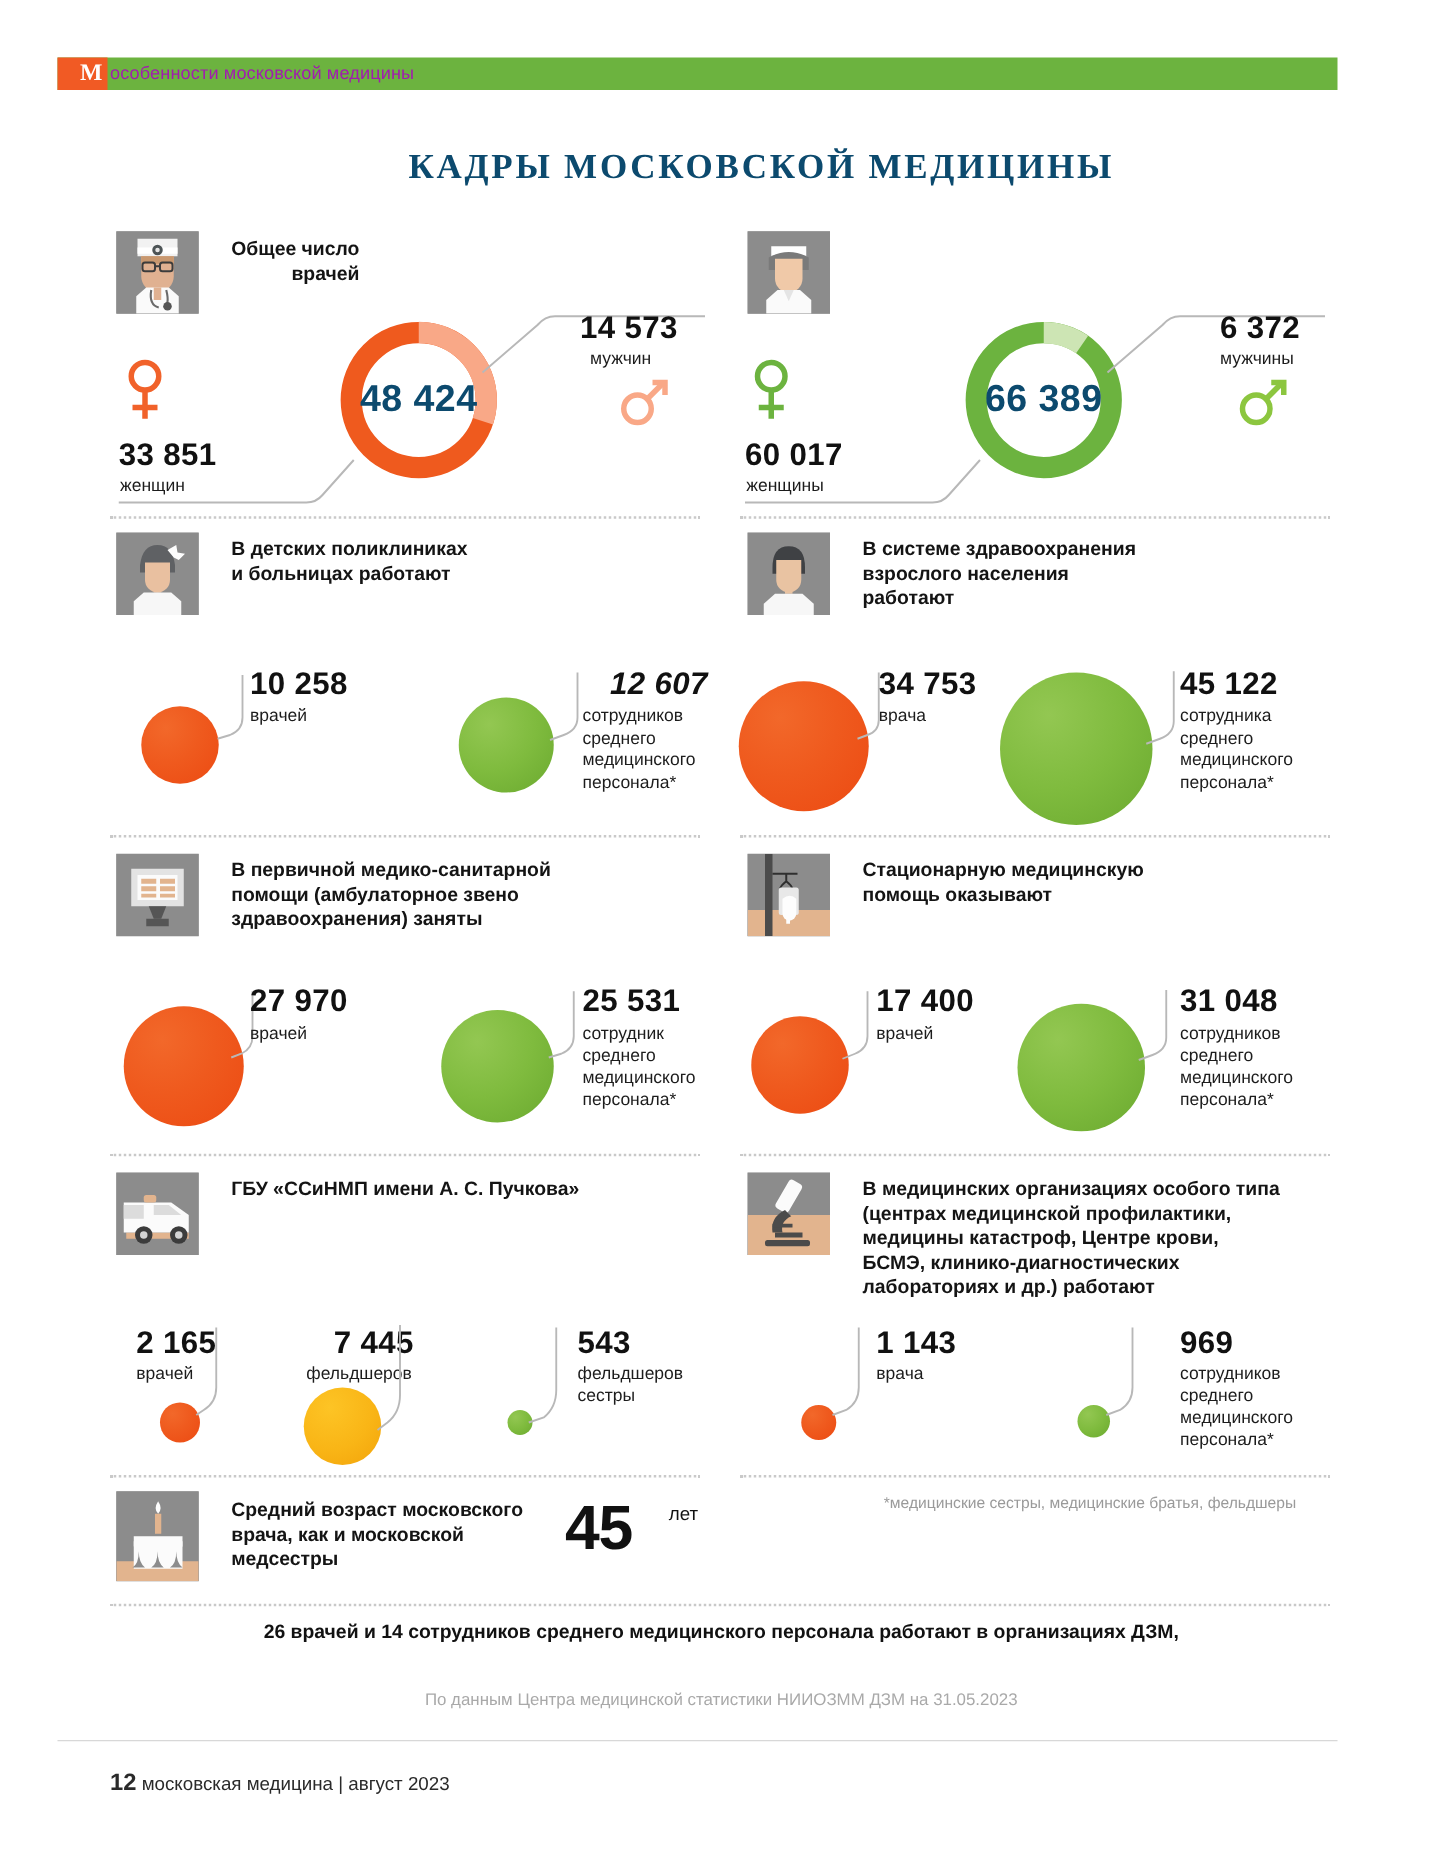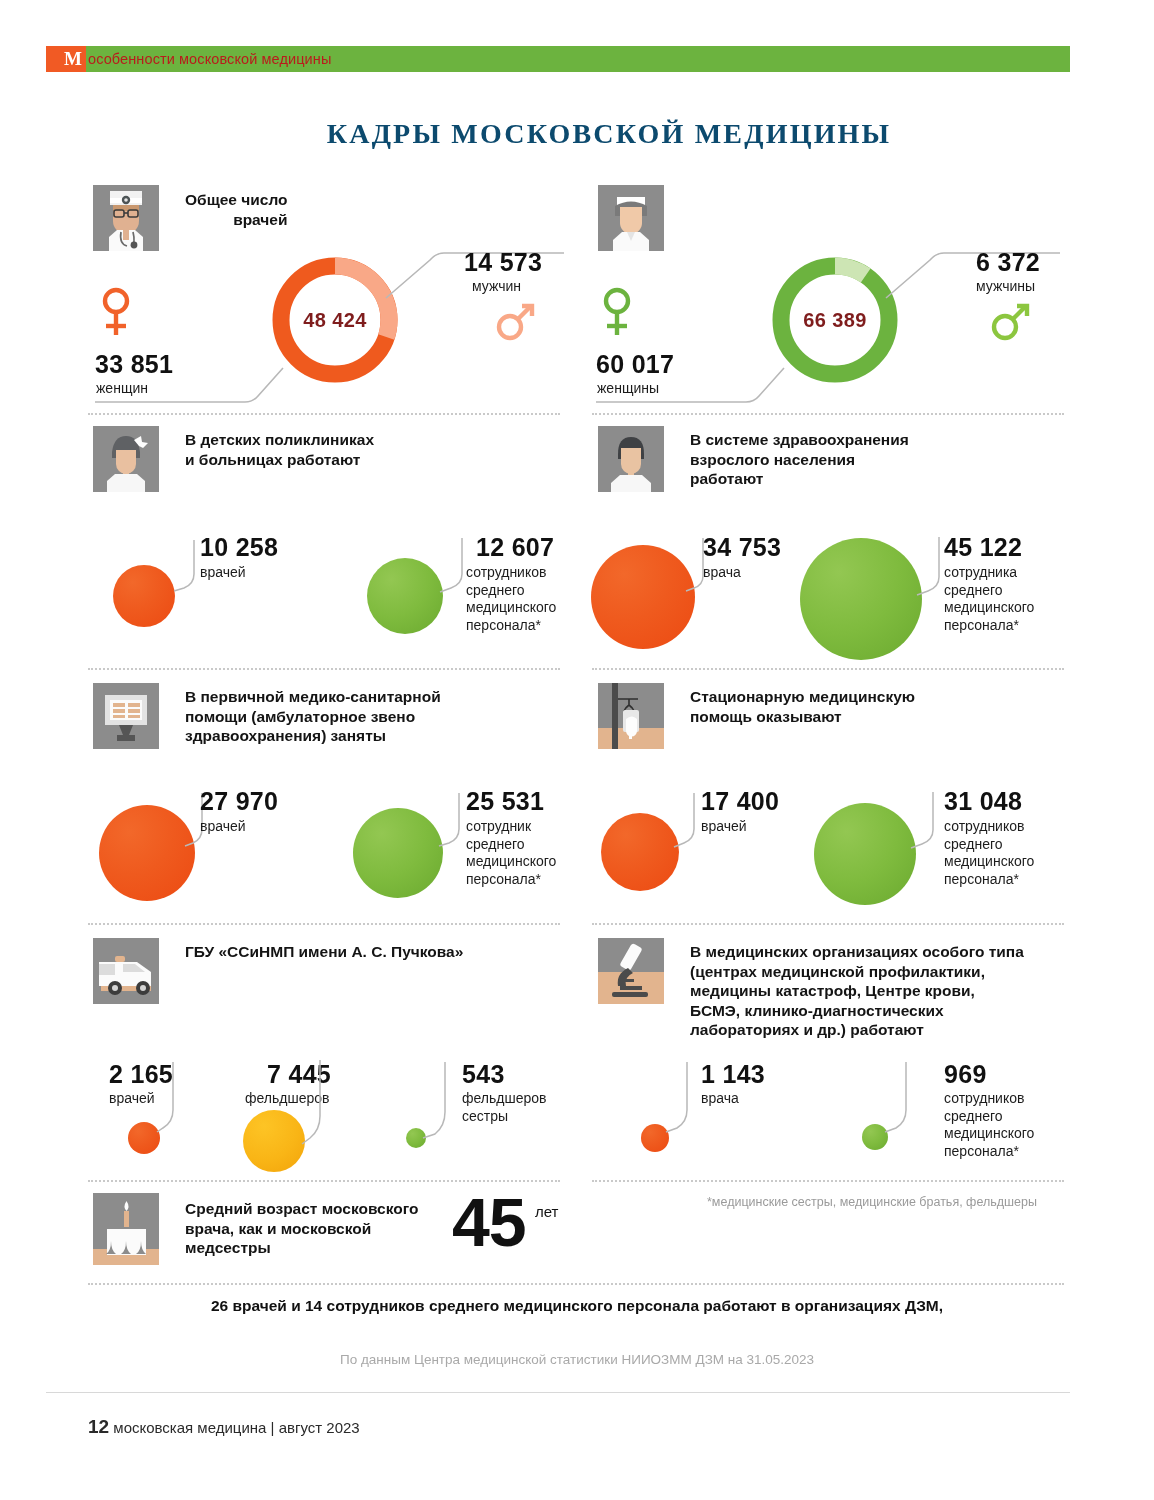--- a/index.html
+++ b/index.html
@@ -9,21 +9,21 @@
     color:#1a1a1a; position:relative; overflow:hidden;
   }
   .page{position:relative;width:1154px;height:1500px;}
 
   
   .topbar{position:absolute;left:46px;top:46px;width:1024px;height:26px;background:#6cb33f;}
   .topbar-sq{position:absolute;left:46px;top:46px;width:40px;height:26px;background:#f15a24;}
   .topbar-m{position:absolute;left:64px;top:47px;width:20px;height:24px;color:#ffffff;
     font-weight:bold;font-size:19px;line-height:24px;font-family:"Liberation Serif",serif;}
   .topbar-label{position:absolute;left:88px;top:48px;height:22px;line-height:22px;
-    color:#b91c1c;font-size:14.5px;letter-spacing:.1px;}
+    color:#a21caf;font-size:14.5px;letter-spacing:.1px;}
 
   
   .title{position:absolute;left:0;top:118px;width:1154px;text-align:center;
     font-family:"Liberation Serif", serif; font-weight:bold; font-size:28px;
     letter-spacing:2.2px; color:#0c4a6e;margin-left:32px;}
 
   
   .dotted{position:absolute;height:0;border-top:2px dotted #c9c9c9;}
   .thumb{position:absolute;width:66px;height:66px;overflow:hidden;background:#8a8a8a;}
   .head{position:absolute;font-weight:bold;font-size:15.5px;line-height:19.5px;color:#141414;}
@@ -33,26 +33,26 @@
   .orangeball{background:radial-gradient(circle at 32% 28%, #f2682a 0%, #ef5a1e 45%, #ec4a12 100%);}
   .greenball{background:radial-gradient(circle at 32% 28%, #93c752 0%, #7fbb3e 50%, #6aa92f 100%);}
   .yellowball{background:radial-gradient(circle at 34% 26%, #fdc425 0%, #f9b516 55%, #f2a30a 100%);}
   .leader{position:absolute;}
   .leader svg{display:block;overflow:visible;}
 
   
   .donut{position:absolute;}
   .donut-val{position:absolute;left:0;top:0;width:100%;height:100%;
     display:flex;align-items:center;justify-content:center;
-    font-weight:bold;font-size:20px;color:#7f1d1d;letter-spacing:.4px;}
+    font-weight:bold;font-size:30px;color:#0c4a6e;letter-spacing:.4px;}
 
   .gicon{position:absolute;}
 
   
-  .age-num{position:absolute;font-weight:bold;font-size:68px;line-height:74px;color:#111;letter-spacing:-1px;}
+  .age-num{position:absolute;font-weight:bold;font-size:50px;line-height:74px;color:#111;letter-spacing:-1px;}
   .age-unit{position:absolute;font-size:15px;color:#111;margin-top:10px;}
   .bold-note{position:absolute;width:1024px;left:65px;text-align:center;
     font-weight:bold;font-size:15.5px;line-height:21px;color:#111;}
   .source{position:absolute;width:1024px;left:65px;text-align:center;
     font-size:13.5px;color:#a9a9a9;}
   .footnote{position:absolute;font-size:12.5px;color:#9a9a9a;white-space:nowrap;}
   .pagefoot{position:absolute;left:88px;top:1416px;font-size:15px;color:#2a2a2a;}
   .pagefoot b{font-size:19px;}
   .sep-line{position:absolute;left:46px;top:1392px;width:1024px;height:1px;background:#d8d8d8;}
 </style>
@@ -212,21 +212,21 @@
   </div>
   <div class="bignum" style="left:200px;top:533px;">10 258</div>
   <div class="cap" style="left:200px;top:564px;">врачей</div>
 
   <div class="circle greenball" style="left:367px;top:558px;width:76px;height:76px;"></div>
   <div class="leader" style="left:438px;top:538px;">
     <svg width="26" height="56">
         <path d="M24 0 L24 36 Q24 46 13 50 L2 54" fill="none" stroke="#b8b8b8" stroke-width="1.5"></path>
       </svg>
   </div>
-  <div class="bignum" style="left:476px;top:533px;">12 607</div>
+  <div class="bignum" style="left:488px;top:533px;font-style:italic;">12 607</div>
   <div class="cap" style="left:466px;top:564px;">
     <span>сотрудников</span><br>
     <span>среднего</span><br>
     <span>медицинского</span><br>
     <span>персонала*</span>
   </div>
 
   <div class="thumb" style="left:598px;top:426px;">
     <svg width="66" height="66" viewBox="0 0 66 66">
       <rect width="66" height="66" fill="#8c8c8c"></rect>

